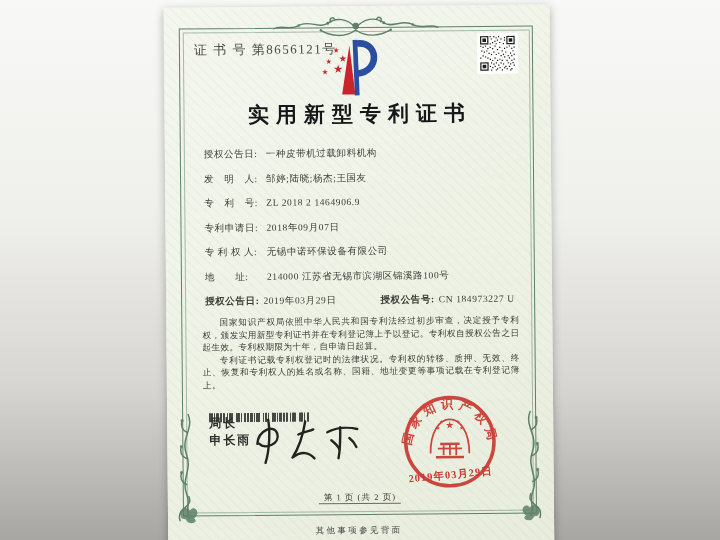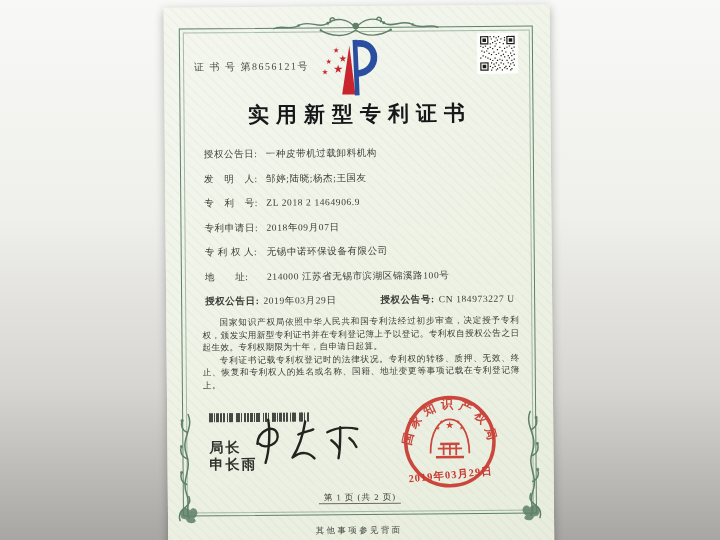--- a/index.html
+++ b/index.html
@@ -17,21 +17,21 @@
          background:repeating-linear-gradient(45deg,rgba(110,145,115,.045) 0 2px,transparent 2px 7px);}
   
   .frame{position:absolute;left:15px;top:21px;width:352px;height:486px;
          border:1.6px solid #5d8067;}
   .frame::before{content:'';position:absolute;inset:2.5px;border:1px solid rgba(93,128,103,.5);}
   .orn-top{position:absolute;left:50%;top:-14px;transform:translateX(-50%);}
   .orn-corner{position:absolute;bottom:-9px;}
   .orn-corner.left{left:-9px;}
   .orn-corner.right{right:-9px;transform:scaleX(-1);}
   
-  .cert-no{position:absolute;left:14px;top:12px;font-size:10px;letter-spacing:1.5px;color:#4a4a44;margin-top:19px;}
+  .cert-no{position:absolute;left:14px;top:12px;font-size:13px;letter-spacing:1.5px;color:#4a4a44;}
   .qr{position:absolute;right:16px;top:8px;width:37px;height:37px;background:#fdfdfb;
       box-shadow:0 0 0 2px #fdfdfb;}
   .logo{position:absolute;left:50%;top:8px;transform:translateX(-50%);}
   .title{position:absolute;left:0;right:0;top:72px;text-align:center;
          font-size:21px;font-weight:bold;letter-spacing:7px;color:#17171a;text-indent:7px;}
   
   .fields{position:absolute;left:23px;top:120px;right:14px;display:flex;flex-direction:column;gap:14.5px;}
   .row{display:flex;font-size:9.5px;color:#3c3c36;letter-spacing:.6px;line-height:10px;}
   .row .lab{flex:0 0 62px;}
   .row .val{flex:1;}
@@ -40,21 +40,21 @@
   .grant .lab{flex:0 0 auto;margin-right:4px;font-weight:bold;}
   
   .paras{position:absolute;left:20px;right:15px;top:287px;
          font-size:8.6px;line-height:12.6px;color:#3c3c36;text-align:justify;letter-spacing:.4px;}
   .paras p{margin:0;text-indent:2em;}
   
   .barcode{position:absolute;left:26px;top:384px;width:100px;height:9px;
      background:repeating-linear-gradient(90deg,#2b2b28 0 1px,transparent 1px 2px,#2b2b28 2px 4px,transparent 4px 5px,#2b2b28 5px 6px,transparent 6px 9px),
                 repeating-linear-gradient(90deg,#2b2b28 0 2px,transparent 2px 7px);
      opacity:.85;}
-  .officer{position:absolute;left:26px;top:410px;font-size:14px;font-weight:bold;color:#2e2e2a;line-height:17px;letter-spacing:2px;}
+  .officer{position:absolute;left:26px;top:386px;font-size:12px;font-weight:bold;color:#2e2e2a;line-height:17px;letter-spacing:2px;}
   .sig{position:absolute;left:60px;top:386px;}
   .seal{position:absolute;left:218px;top:366px;width:97px;height:97px;opacity:.93;}
   .seal-date{position:absolute;left:196px;top:441px;width:142px;text-align:center;
      font-size:10.5px;font-weight:bold;color:#c93a31;letter-spacing:1px;transform:rotate(-5deg);}
   .page-no{position:absolute;left:0;right:0;top:464px;text-align:center;font-size:8.6px;color:#3c3c36;}
   .page-no span{border-bottom:1px solid #6a6a64;padding:0 5px 1px;letter-spacing:1px;margin-top:39px;}
   .back-note{position:absolute;left:15px;width:352px;top:519px;text-align:center;
      font-size:8.4px;color:#45453f;letter-spacing:2.5px;}
 </style>
 </head>

